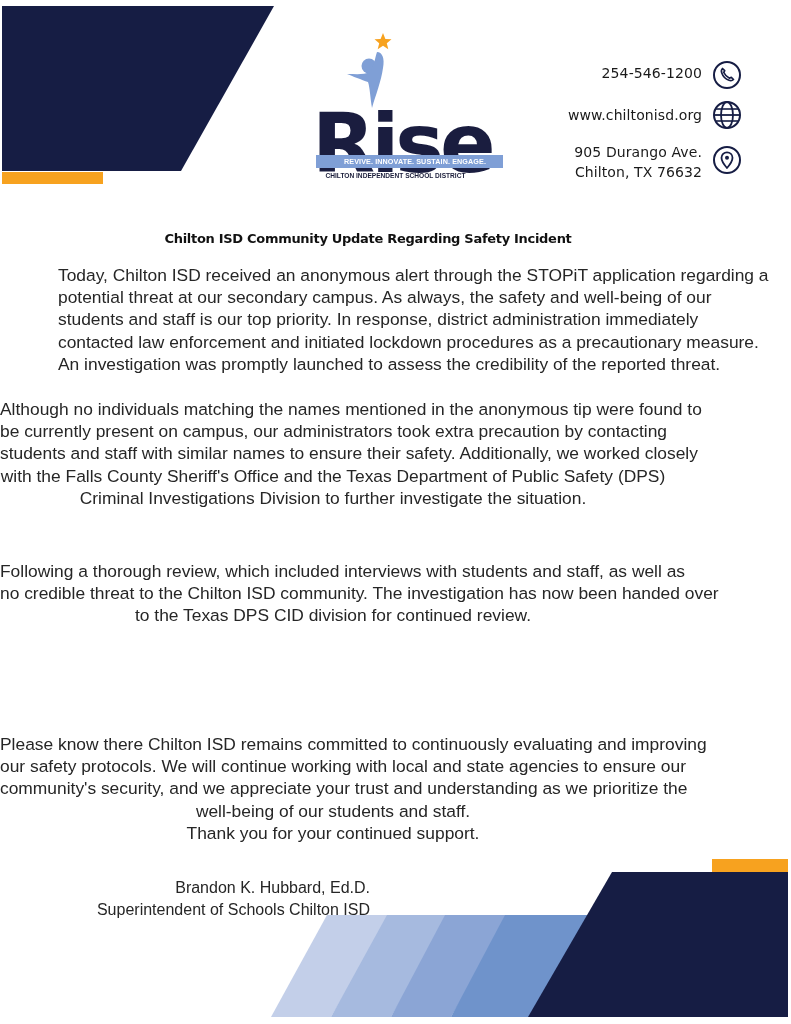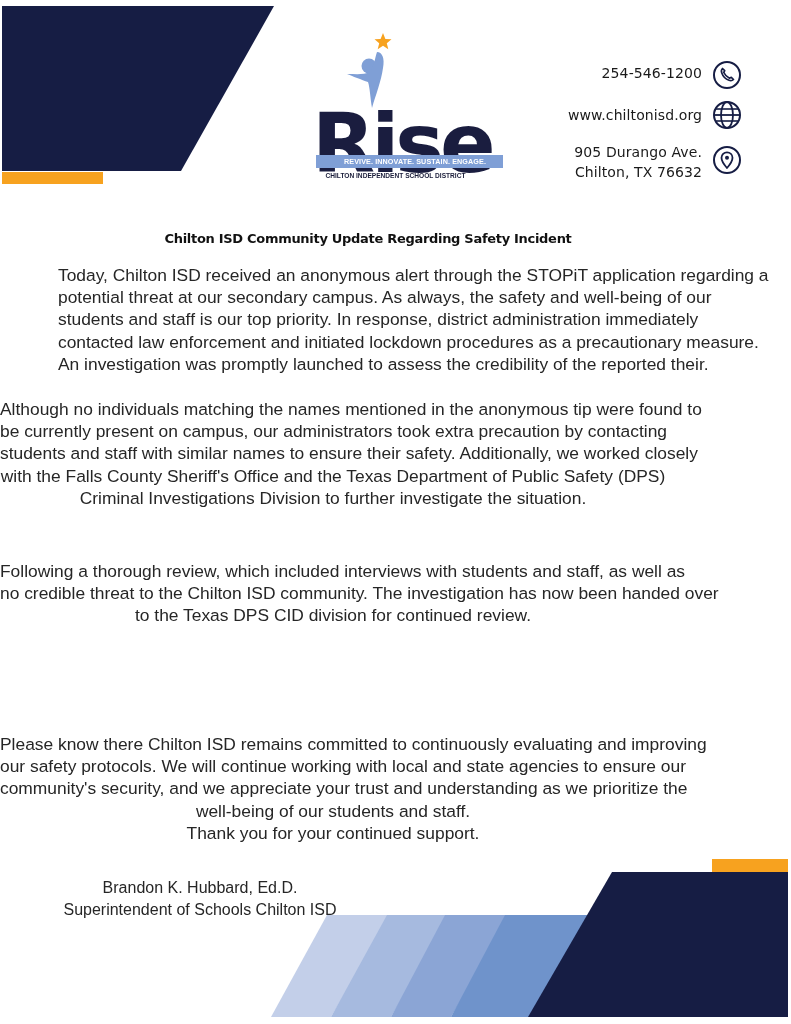--- a/index.html
+++ b/index.html
@@ -8,21 +8,21 @@
   .contact { position: absolute; right: 89px; text-align: right; font-family: "DejaVu Sans", sans-serif; font-size: 14px; color: #1a1a1a; line-height: 20px; letter-spacing: 0.1px; }
   .cicon { position: absolute; width: 30px; height: 30px; }
   .title { position: absolute; left: 0; width: 736px; top: 231px; text-align: center; font-weight: bold; font-size: 13px; color: #111; font-family: "DejaVu Sans", sans-serif; letter-spacing: -0.3px; }
   .para { position: absolute; font-size: 17.4px; line-height: 22.2px; color: #262626; font-family: "Liberation Sans", sans-serif; }
   .para .ln { display: block; white-space: nowrap; }
   .p-left { left: 22px; text-align: left; margin-left: 36px; }
   .p-center { left: 0; width: 666px; text-align: center; }
   .tagline-bar { position: absolute; left: 316px; top: 155px; width: 159px; height: 13px; background: #7f9fd6; color: #fff; font-size: 7.2px; font-weight: bold; line-height: 13px; letter-spacing: 0.1px; white-space: nowrap; padding-left: 28px; }
   .district { position: absolute; left: 312px; top: 172px; width: 167px; text-align: center; font-size: 6.6px; font-weight: bold; color: #1a1d3a; white-space: nowrap; }
   .logo-word { position: absolute; top: 76px; left: 312px; font-family: "DejaVu Sans", sans-serif; font-weight: bold; font-size: 82px; color: #1a1d3f; letter-spacing: -4px; line-height: 80px; margin-top: 28px; }
-  .sig { position: absolute; left: 30px; width: 340px; top: 877px; text-align: center; font-size: 16px; line-height: 22px; color: #262626; }
+  .sig { position: absolute; left: 30px; width: 340px; top: 877px; text-align: right; font-size: 16px; line-height: 22px; color: #262626; }
 </style>
 </head>
 <body>
 
 <svg class="deco" width="791" height="1024" viewBox="0 0 791 1024">
 
   <polygon points="2,6 274,6 181,171 2,171" fill="#161d44"></polygon>
   <rect x="2" y="172" width="101" height="12" fill="#f7a21f"></rect>
 
   <polygon points="327,915 391,915 331,1017 271,1017" fill="#c3cfe9"></polygon>
@@ -73,21 +73,21 @@
   <circle cx="15" cy="12.8" r="2" fill="#161d44"></circle>
 </svg>
 
 <div class="title">Chilton ISD Community Update Regarding Safety Incident</div>
 
 <div class="para p-left" style="top:264px;">
   <span class="ln">Today, Chilton ISD received an anonymous alert through the STOPiT application regarding a</span>
   <span class="ln">potential threat at our secondary campus. As always, the safety and well-being of our</span>
   <span class="ln">students and staff is our top priority. In response, district administration immediately</span>
   <span class="ln">contacted law enforcement and initiated lockdown procedures as a precautionary measure.</span>
-  <span class="ln">An investigation was promptly launched to assess the credibility of the reported their.</span>
+  <span class="ln">An investigation was promptly launched to assess the credibility of the reported threat.</span>
 </div>
 
 <div class="para p-center" style="top:398px;">
   <span class="ln">Although no individuals matching the names mentioned in the anonymous tip were found to</span>
   <span class="ln">be currently present on campus, our administrators took extra precaution by contacting</span>
   <span class="ln">students and staff with similar names to ensure their safety. Additionally, we worked closely</span>
   <span class="ln">with the Falls County Sheriff's Office and the Texas Department of Public Safety (DPS)</span>
   <span class="ln">Criminal Investigations Division to further investigate the situation.</span>
 </div>
 

